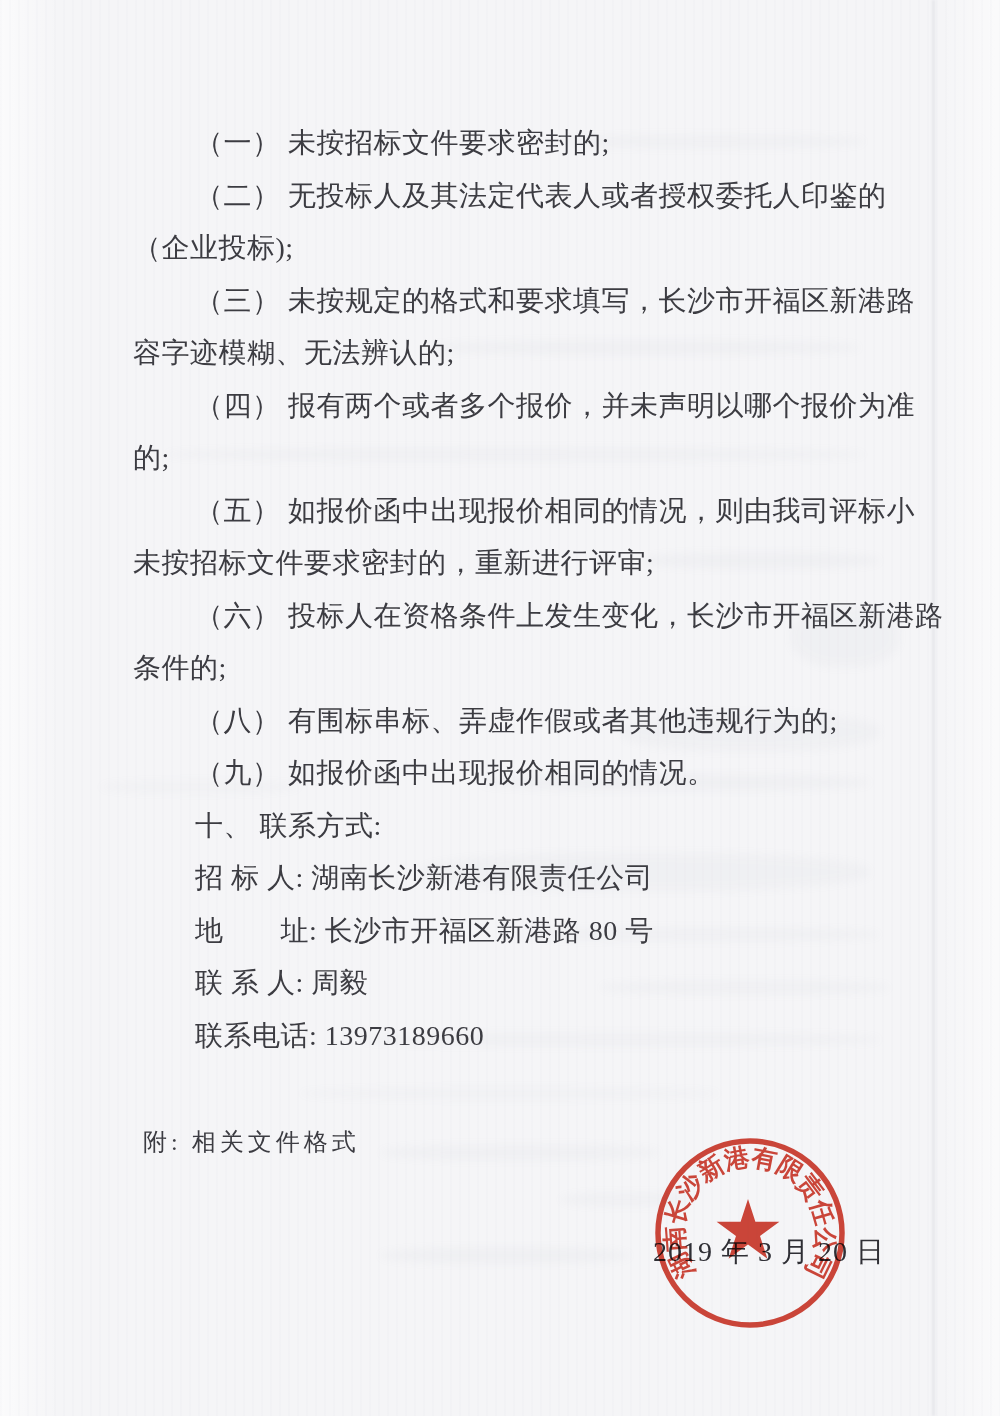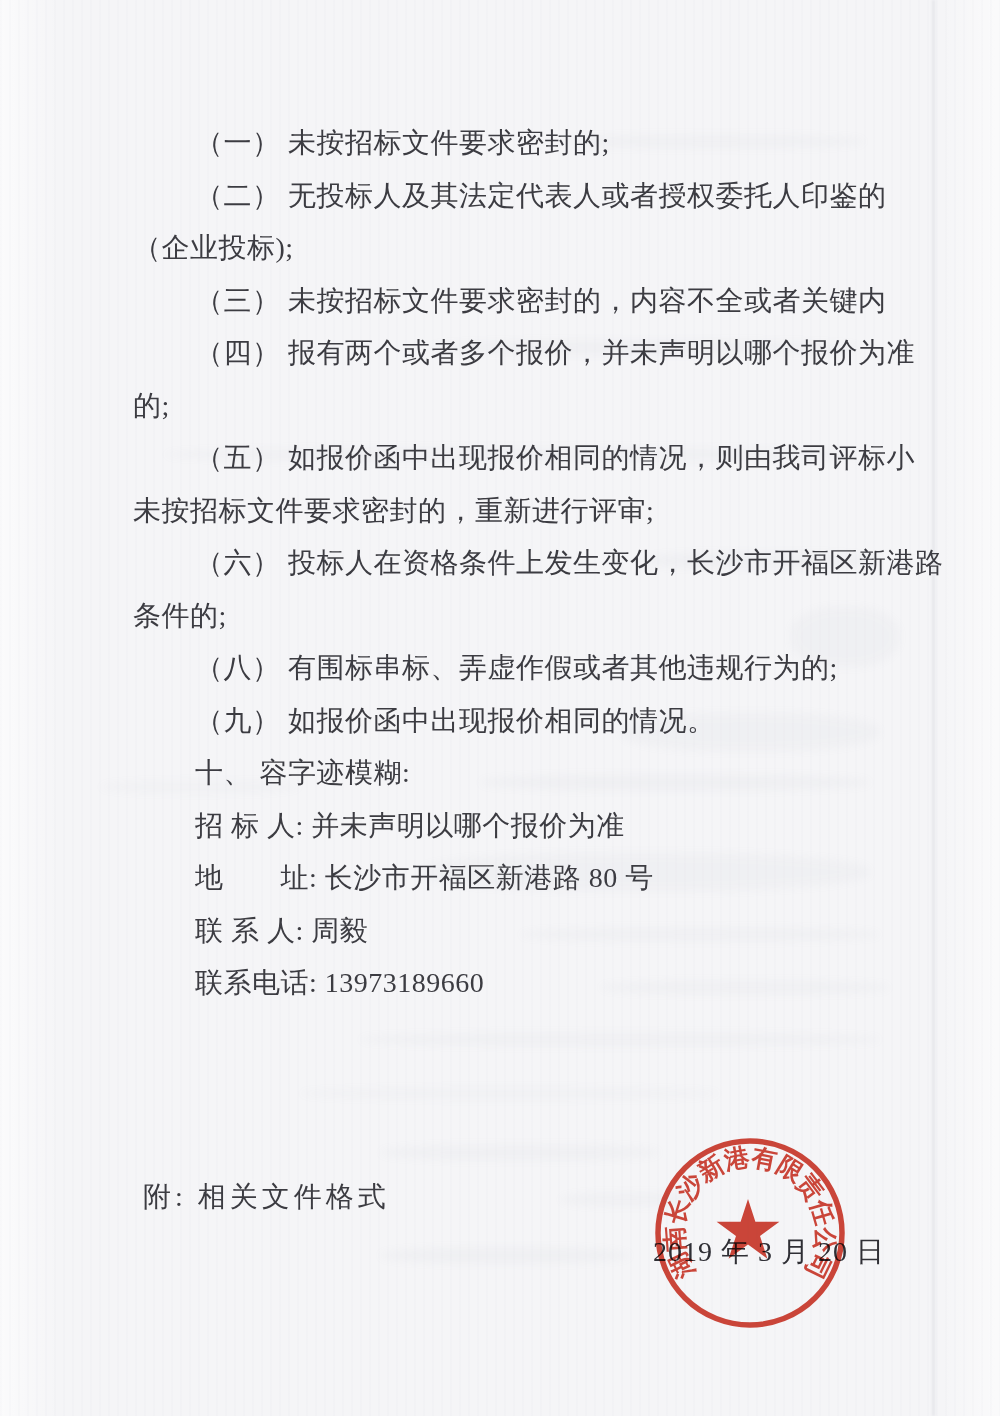--- a/index.html
+++ b/index.html
@@ -51,22 +51,22 @@
     font-size: 28px;
     line-height: 52.5px;
     height: 52.5px;
     letter-spacing: 0.5px;
     white-space: pre;
   }
   .line.indent { padding-left: 62px; }
   .attachment {
     position: absolute;
     left: 143px;
-    top: 1178px;
-    font-size: 28px;
+    top: 1126px;
+    font-size: 24px;
     letter-spacing: 4px;
     white-space: pre;
   }
   .date-line {
     position: absolute;
     left: 653px;
     top: 1233px;
     font-size: 28px;
     letter-spacing: 1px;
     color: #2f2f35;
@@ -116,31 +116,32 @@
     <div class="smudge" style="left:380px;top:1247px;width:250px;height:17px;opacity:.06"></div>
   </div>
 
   <div class="scan-edge"></div>
 
   <div class="content">
 
   <div class="line indent">（一） 未按招标文件要求密封的;</div>
       <div class="line indent">（二） 无投标人及其法定代表人或者授权委托人印鉴的</div>
       <div class="line">（企业投标);</div>
-      <div class="line indent">（三） 未按招标文件要求密封的，内容不全或者关键内</div>
+      <div class="line indent">（三） 未按规定的格式和要求填写，长沙市开福区新港路</div>
+      <div class="line">容字迹模糊、无法辨认的;</div>
       <div class="line indent">（四） 报有两个或者多个报价，并未声明以哪个报价为准</div>
       <div class="line">的;</div>
       <div class="line indent">（五） 如报价函中出现报价相同的情况，则由我司评标小</div>
       <div class="line">未按招标文件要求密封的，重新进行评审;</div>
       <div class="line indent">（六） 投标人在资格条件上发生变化，长沙市开福区新港路</div>
       <div class="line">条件的;</div>
       <div class="line indent">（八） 有围标串标、弄虚作假或者其他违规行为的;</div>
       <div class="line indent">（九） 如报价函中出现报价相同的情况。</div>
-      <div class="line indent">十、 容字迹模糊:</div>
-      <div class="line indent">招 标 人: 并未声明以哪个报价为准</div>
+      <div class="line indent">十、 联系方式:</div>
+      <div class="line indent">招 标 人: 湖南长沙新港有限责任公司</div>
       <div class="line indent">地　　址: 长沙市开福区新港路 80 号</div>
       <div class="line indent">联 系 人: 周毅</div>
       <div class="line indent">联系电话: 13973189660</div>
     </div>
 
   <div class="attachment">附: 相关文件格式</div>
 
   <div class="date-line">2019 年 3 月 20 日</div>
 
   <div class="seal">

